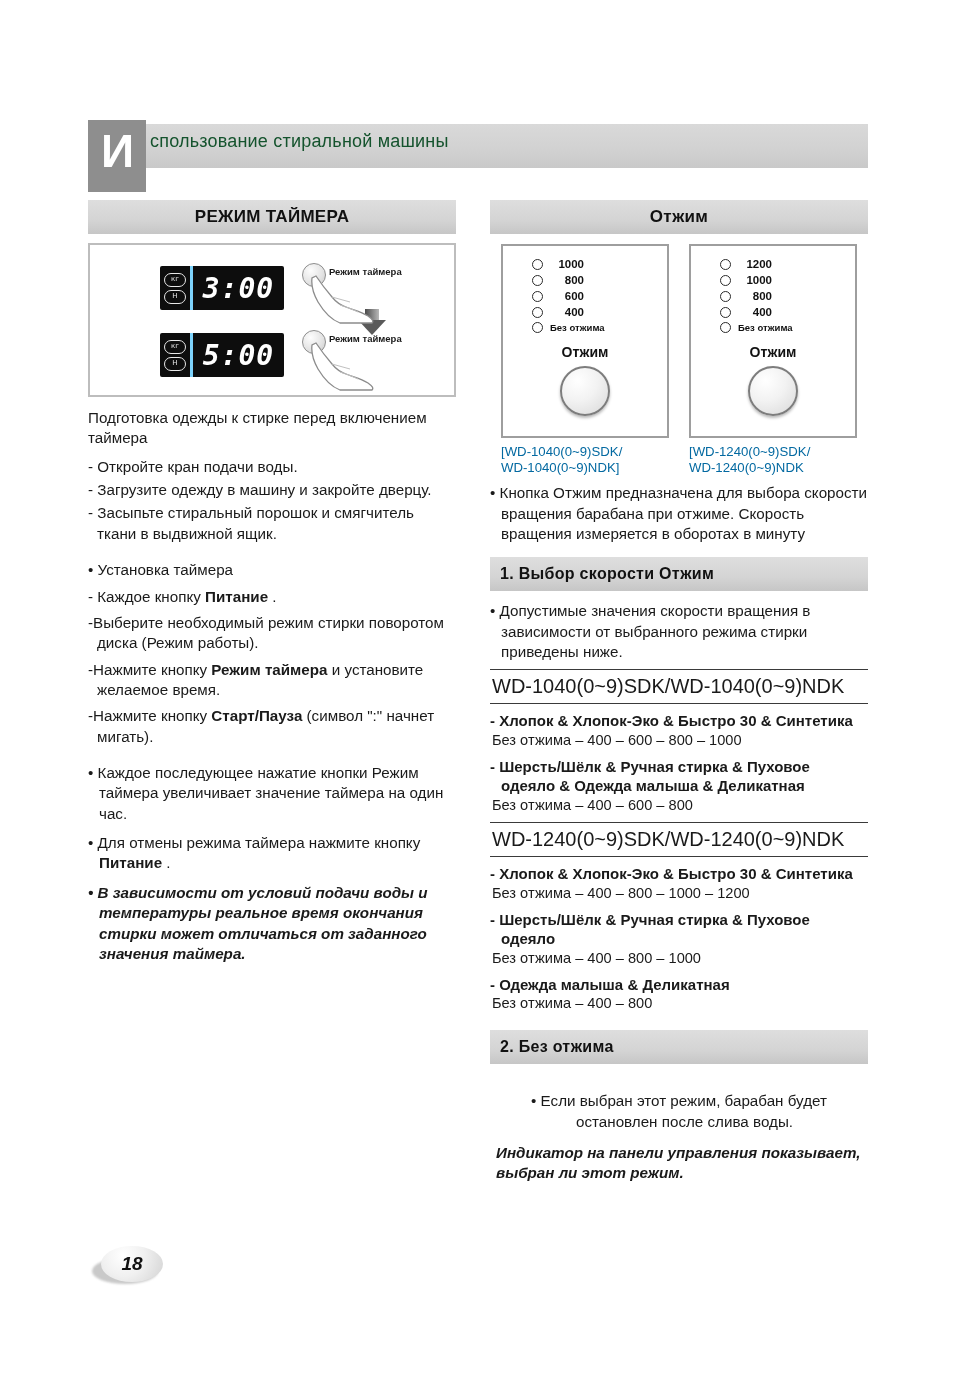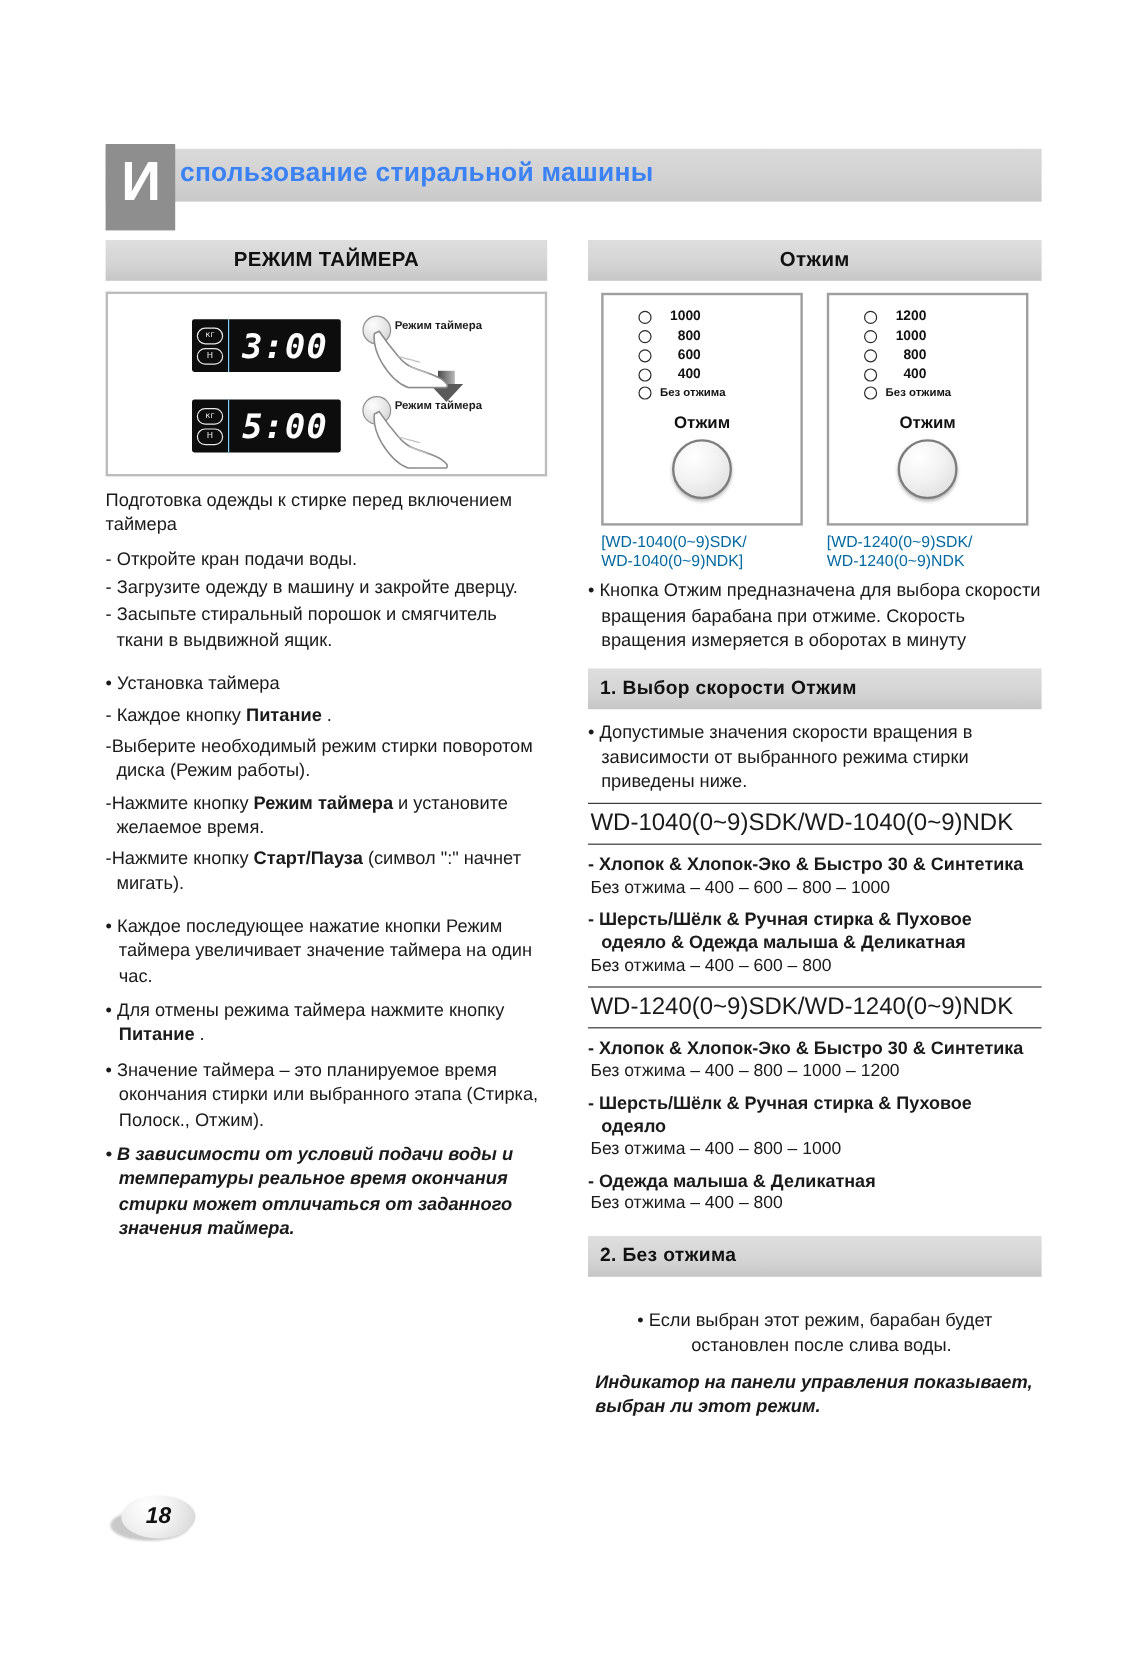--- a/index.html
+++ b/index.html
@@ -45,24 +45,24 @@
     font-size: 46px;
     font-weight: bold;
     line-height: 62px;
     text-align: center;
     letter-spacing: -1px;
   }
   .chapter-title {
     position: absolute;
     left: 150px;
     top: 131px;
-    font-size: 22px;
-    font-weight: bold;
+    font-size: 18px;
+    font-weight: normal;
     letter-spacing: 0.2px;
-    color: #3b82f6;
+    color: #14532d;
   }
 
   
   .col-left  { position: absolute; left: 88px;  top: 200px; width: 368px; }
   .col-right { position: absolute; left: 490px; top: 200px; width: 378px; }
 
   .sec-bar {
     height: 34px;
     background: linear-gradient(to bottom, #dedede 0%, #d4d4d4 60%, #c6c6c6 100%);
     display: flex;
@@ -92,21 +92,21 @@
     background: #0d0d0d;
     width: 124px;
     height: 44px;
     border-radius: 2px;
     display: flex;
     align-items: center;
   }
   .lcd-icons {
     width: 30px;
     height: 100%;
-    border-right: 1px solid #7dd3fc;
+    border-right: 3px solid #7dd3fc;
     display: flex;
     flex-direction: column;
     align-items: center;
     justify-content: center;
     gap: 3px;
   }
   .lcd-oval {
     width: 20px; height: 12px;
     border: 1px solid #e8e8e8;
     border-radius: 10px;
@@ -377,21 +377,20 @@
       <p class="para hang">• Установка таймера</p>
       <p class="para hang0" style="margin-top:6px;"><span>- Каждое кнопку </span><span class="b">Питание</span><span> .</span></p>
       <p class="para hang0" style="margin-top:6px;"><span>-Выберите необходимый режим стирки поворотом диска (Режим работы).</span></p>
       <p class="para hang0" style="margin-top:6px;"><span>-Нажмите кнопку </span><span class="b">Режим таймера</span><span>  и установите желаемое время.</span></p>
       <p class="para hang0" style="margin-top:6px;"><span>-Нажмите кнопку </span><span class="b">Старт/Пауза</span><span> (символ ":" начнет мигать).</span></p>
     </div>
 
     <div class="block" style="margin-top:16px;">
       <p class="para hang" style="margin-top:9px;"><span>• Каждое последующее нажатие кнопки Режим таймера увеличивает значение таймера на один час.</span></p>
       <p class="para hang" style="margin-top:9px;"><span>• Для отмены режима таймера нажмите кнопку </span><span class="b">Питание</span><span> .</span></p>
-      <p class="para hang" style="margin-top:9px;"><span>• Значение таймера – это планируемое время окончания стирки или выбранного этапа (Стирка, Полоск., Отжим).</span></p>
       <p class="para hang bi" style="margin-top:9px;">• В зависимости от условий подачи воды и температуры реальное время окончания стирки может отличаться от заданного значения таймера.</p>
     </div>
   </div>
 
   <div class="col-right">
 
     <div class="sec-bar">Отжим</div>
 
     <div class="panel-row">
 

